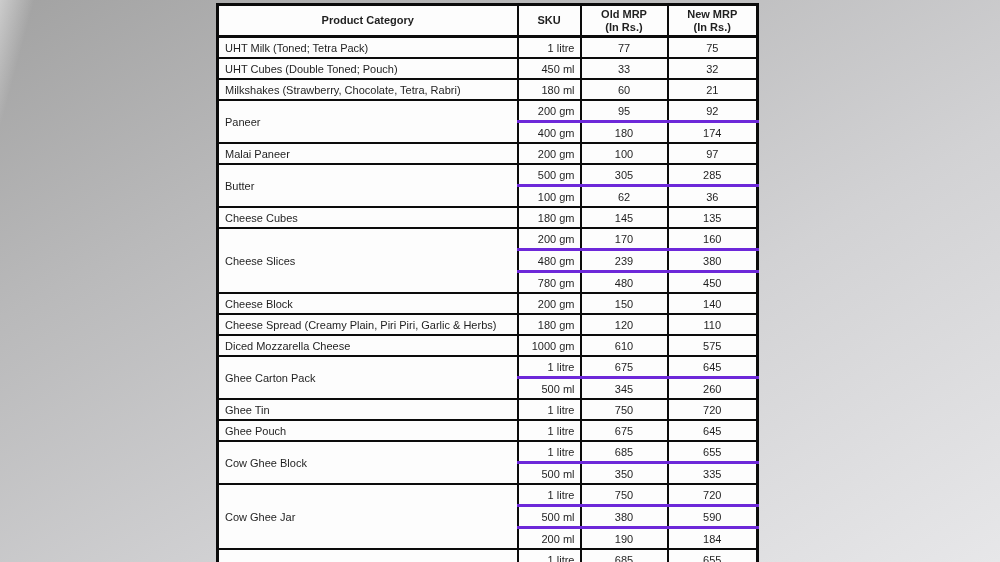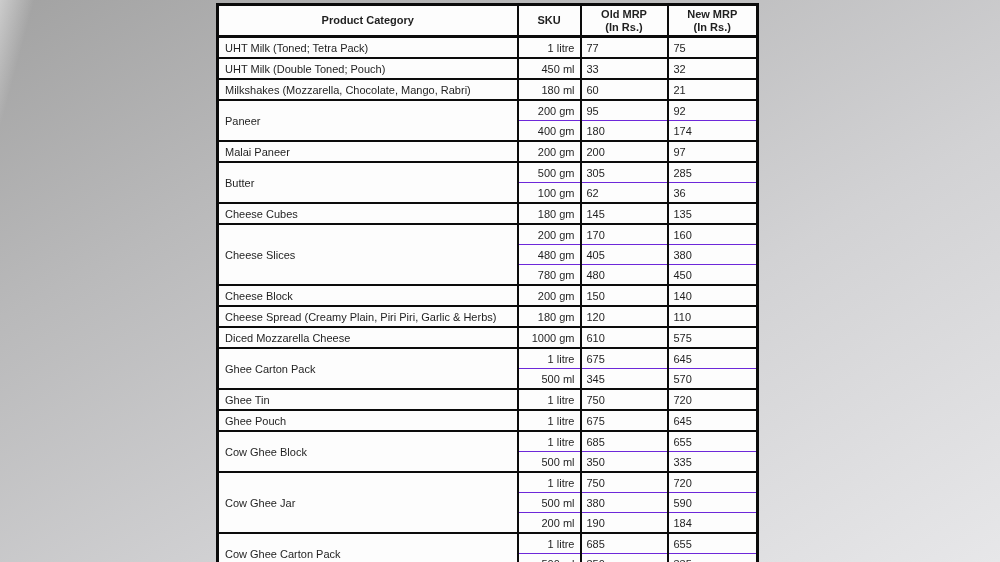--- a/index.html
+++ b/index.html
@@ -48,24 +48,24 @@
     border-bottom: 3px solid #0b0b0b;
     padding: 1px 2px;
   }
   tbody td {
     height: 17px;
     line-height: 16px;
     padding: 1px 5px;
     vertical-align: middle;
   }
   tr.group-start td { border-top: 2px solid #0b0b0b; }
-  tr.group-inner td { border-top: 1px solid #6d28d9; }
+  tr.group-inner td { border-top: 3px solid #6d28d9; }
   td.cat  { text-align: left;  padding-left: 6px; margin-left: 44px; }
   td.sku  { text-align: right; }
-  td.old, td.new { text-align: left; }
+  td.old, td.new { text-align: center; }
 </style>
 </head>
 <body>
 
 <div class="table-wrap">
   <table class="price-table">
     <colgroup>
       <col class="c-cat">
       <col class="c-sku">
       <col class="c-old">
@@ -86,46 +86,46 @@
       </tr>
     </thead>
     <tbody>
         <tr class="group-start">
           <td class="cat" rowspan="1">UHT Milk (Toned; Tetra Pack)</td>
           <td class="sku">1 litre</td>
           <td class="old">77</td>
           <td class="new">75</td>
         </tr>
         <tr class="group-start">
-          <td class="cat" rowspan="1">UHT Milk (Double Toned; Pouch)</td>
+          <td class="cat" rowspan="1">UHT Cubes (Double Toned; Pouch)</td>
           <td class="sku">450 ml</td>
           <td class="old">33</td>
           <td class="new">32</td>
         </tr>
         <tr class="group-start">
-          <td class="cat" rowspan="1">Milkshakes (Mozzarella, Chocolate, Mango, Rabri)</td>
+          <td class="cat" rowspan="1">Milkshakes (Strawberry, Chocolate, Tetra, Rabri)</td>
           <td class="sku">180 ml</td>
           <td class="old">60</td>
           <td class="new">21</td>
         </tr>
         <tr class="group-start">
           <td class="cat" rowspan="2">Paneer</td>
           <td class="sku">200 gm</td>
           <td class="old">95</td>
           <td class="new">92</td>
         </tr>
         <tr class="group-inner">
           <td class="sku">400 gm</td>
           <td class="old">180</td>
           <td class="new">174</td>
         </tr>
         <tr class="group-start">
           <td class="cat" rowspan="1">Malai Paneer</td>
           <td class="sku">200 gm</td>
-          <td class="old">200</td>
+          <td class="old">100</td>
           <td class="new">97</td>
         </tr>
         <tr class="group-start">
           <td class="cat" rowspan="2">Butter</td>
           <td class="sku">500 gm</td>
           <td class="old">305</td>
           <td class="new">285</td>
         </tr>
         <tr class="group-inner">
           <td class="sku">100 gm</td>
@@ -139,21 +139,21 @@
           <td class="new">135</td>
         </tr>
         <tr class="group-start">
           <td class="cat" rowspan="3">Cheese Slices</td>
           <td class="sku">200 gm</td>
           <td class="old">170</td>
           <td class="new">160</td>
         </tr>
         <tr class="group-inner">
           <td class="sku">480 gm</td>
-          <td class="old">405</td>
+          <td class="old">239</td>
           <td class="new">380</td>
         </tr>
         <tr class="group-inner">
           <td class="sku">780 gm</td>
           <td class="old">480</td>
           <td class="new">450</td>
         </tr>
         <tr class="group-start">
           <td class="cat" rowspan="1">Cheese Block</td>
           <td class="sku">200 gm</td>
@@ -174,21 +174,21 @@
         </tr>
         <tr class="group-start">
           <td class="cat" rowspan="2">Ghee Carton Pack</td>
           <td class="sku">1 litre</td>
           <td class="old">675</td>
           <td class="new">645</td>
         </tr>
         <tr class="group-inner">
           <td class="sku">500 ml</td>
           <td class="old">345</td>
-          <td class="new">570</td>
+          <td class="new">260</td>
         </tr>
         <tr class="group-start">
           <td class="cat" rowspan="1">Ghee Tin</td>
           <td class="sku">1 litre</td>
           <td class="old">750</td>
           <td class="new">720</td>
         </tr>
         <tr class="group-start">
           <td class="cat" rowspan="1">Ghee Pouch</td>
           <td class="sku">1 litre</td>

